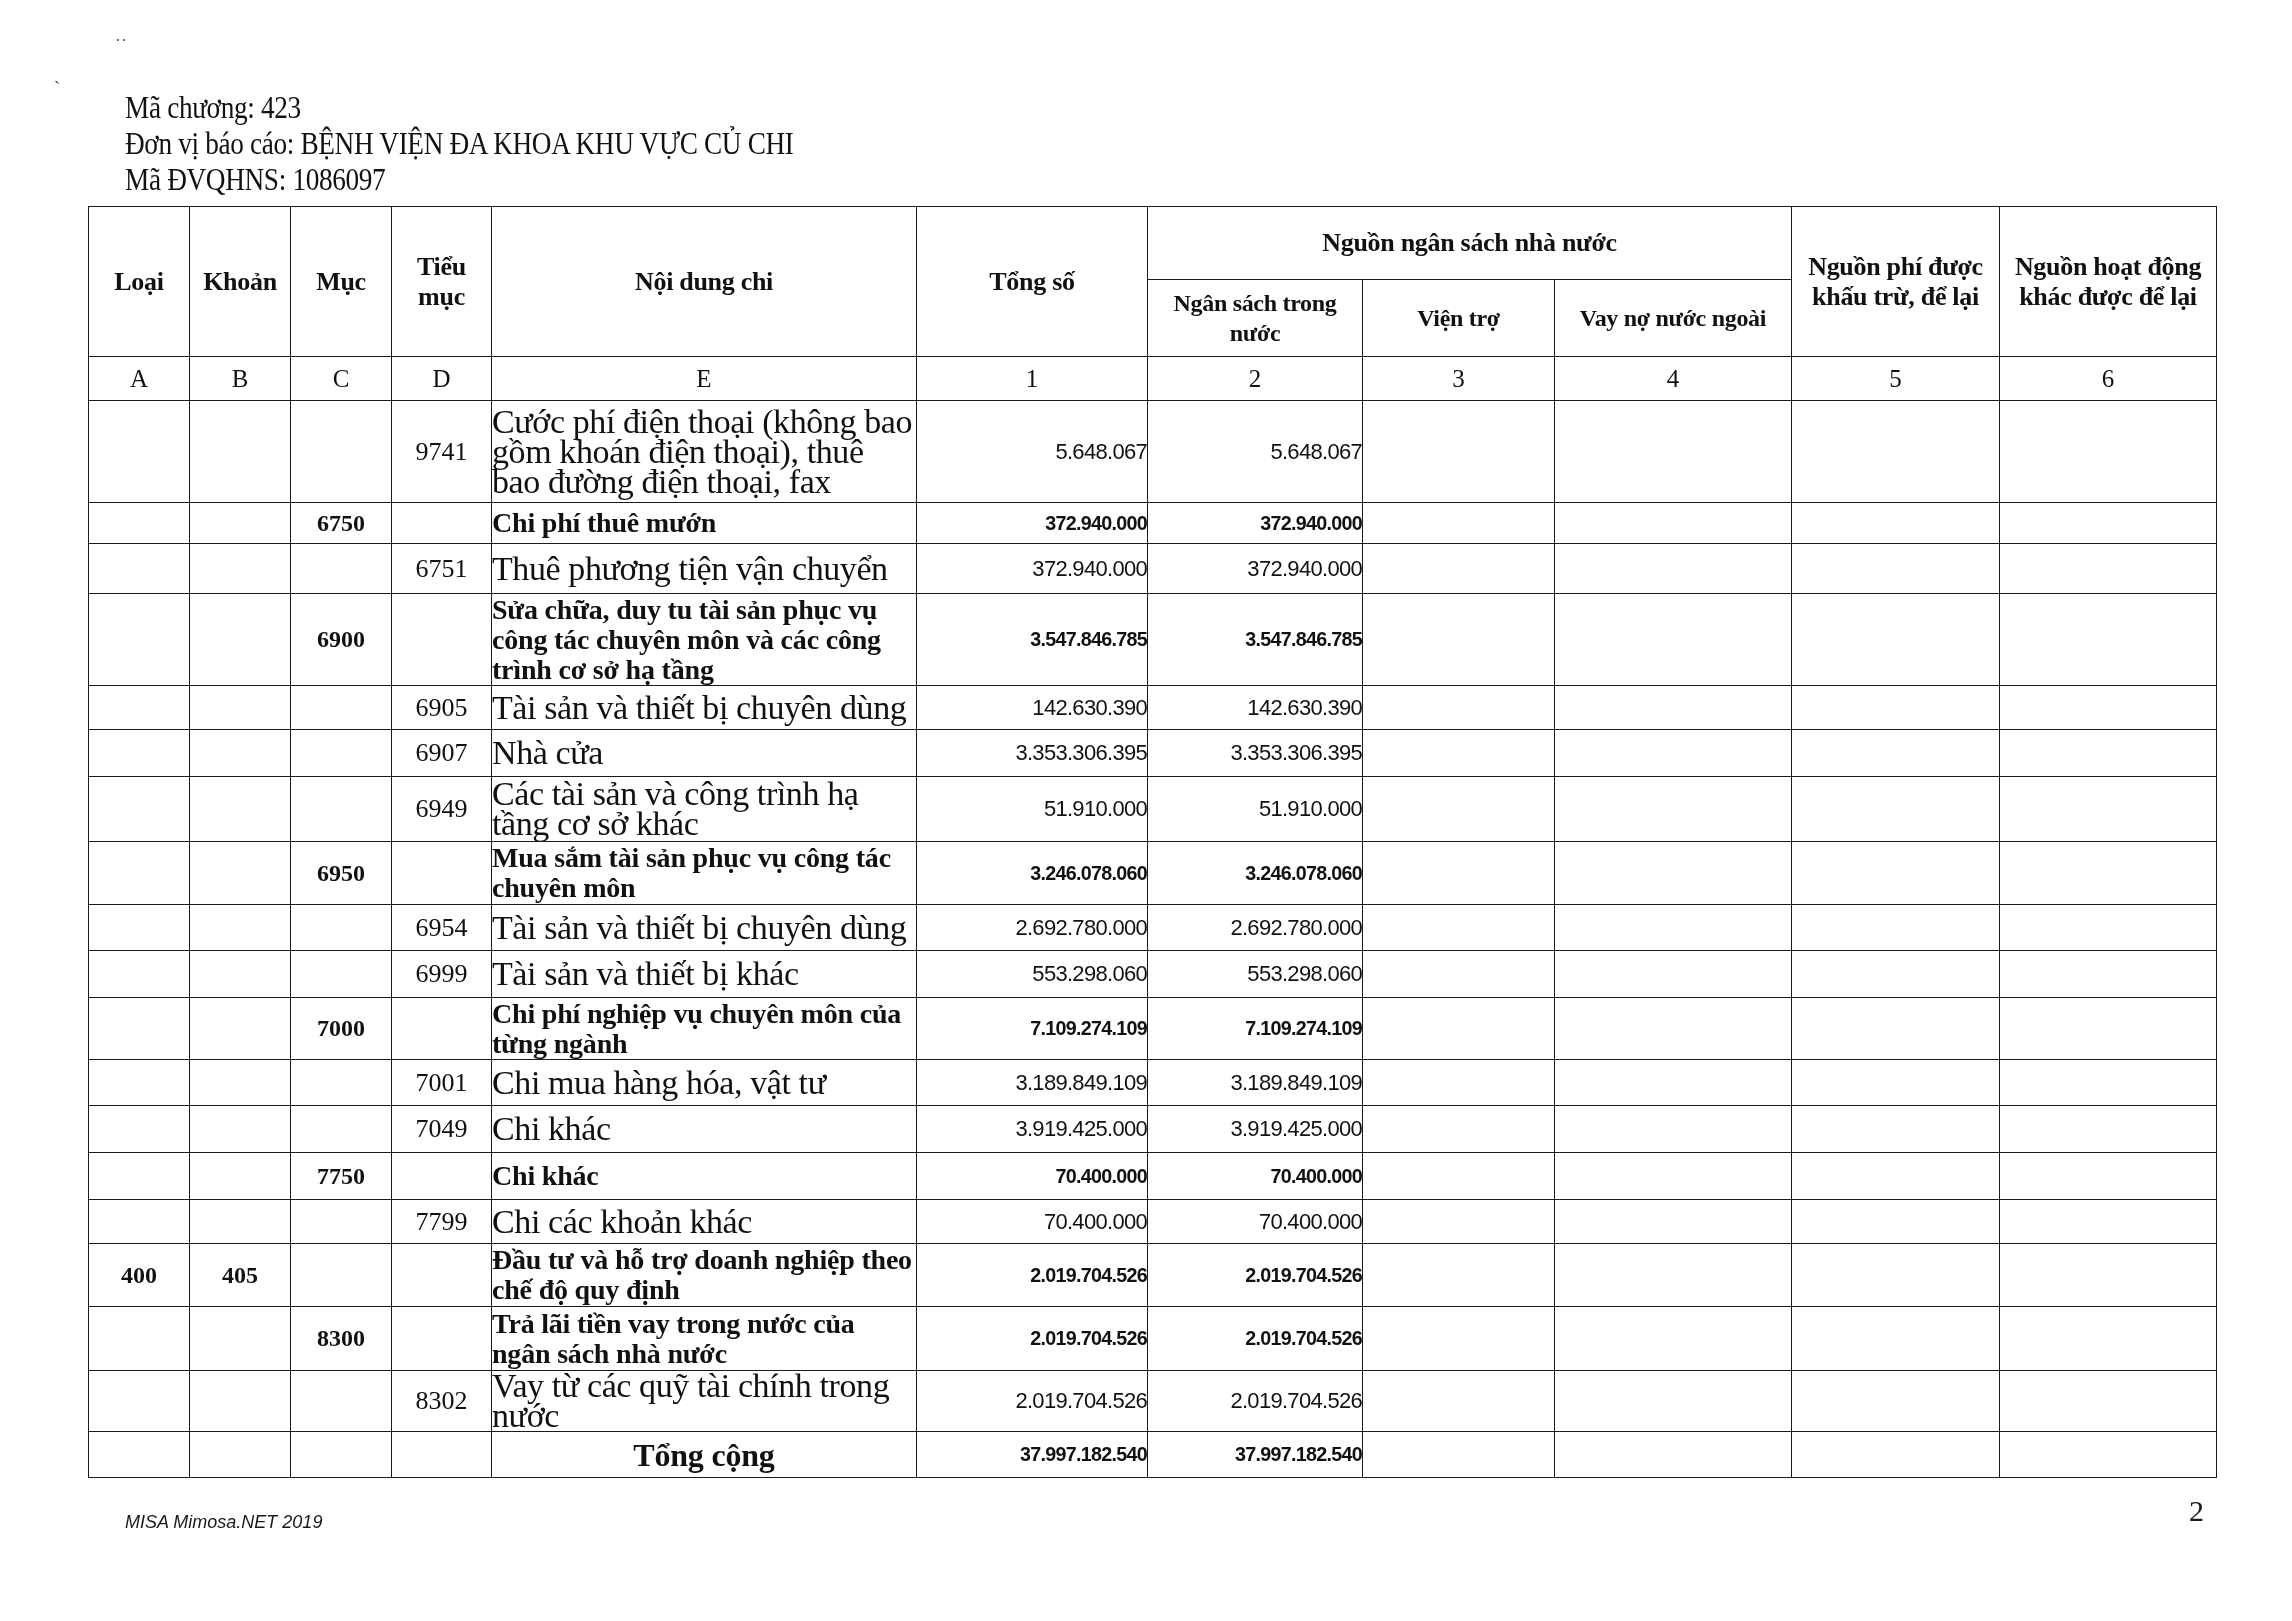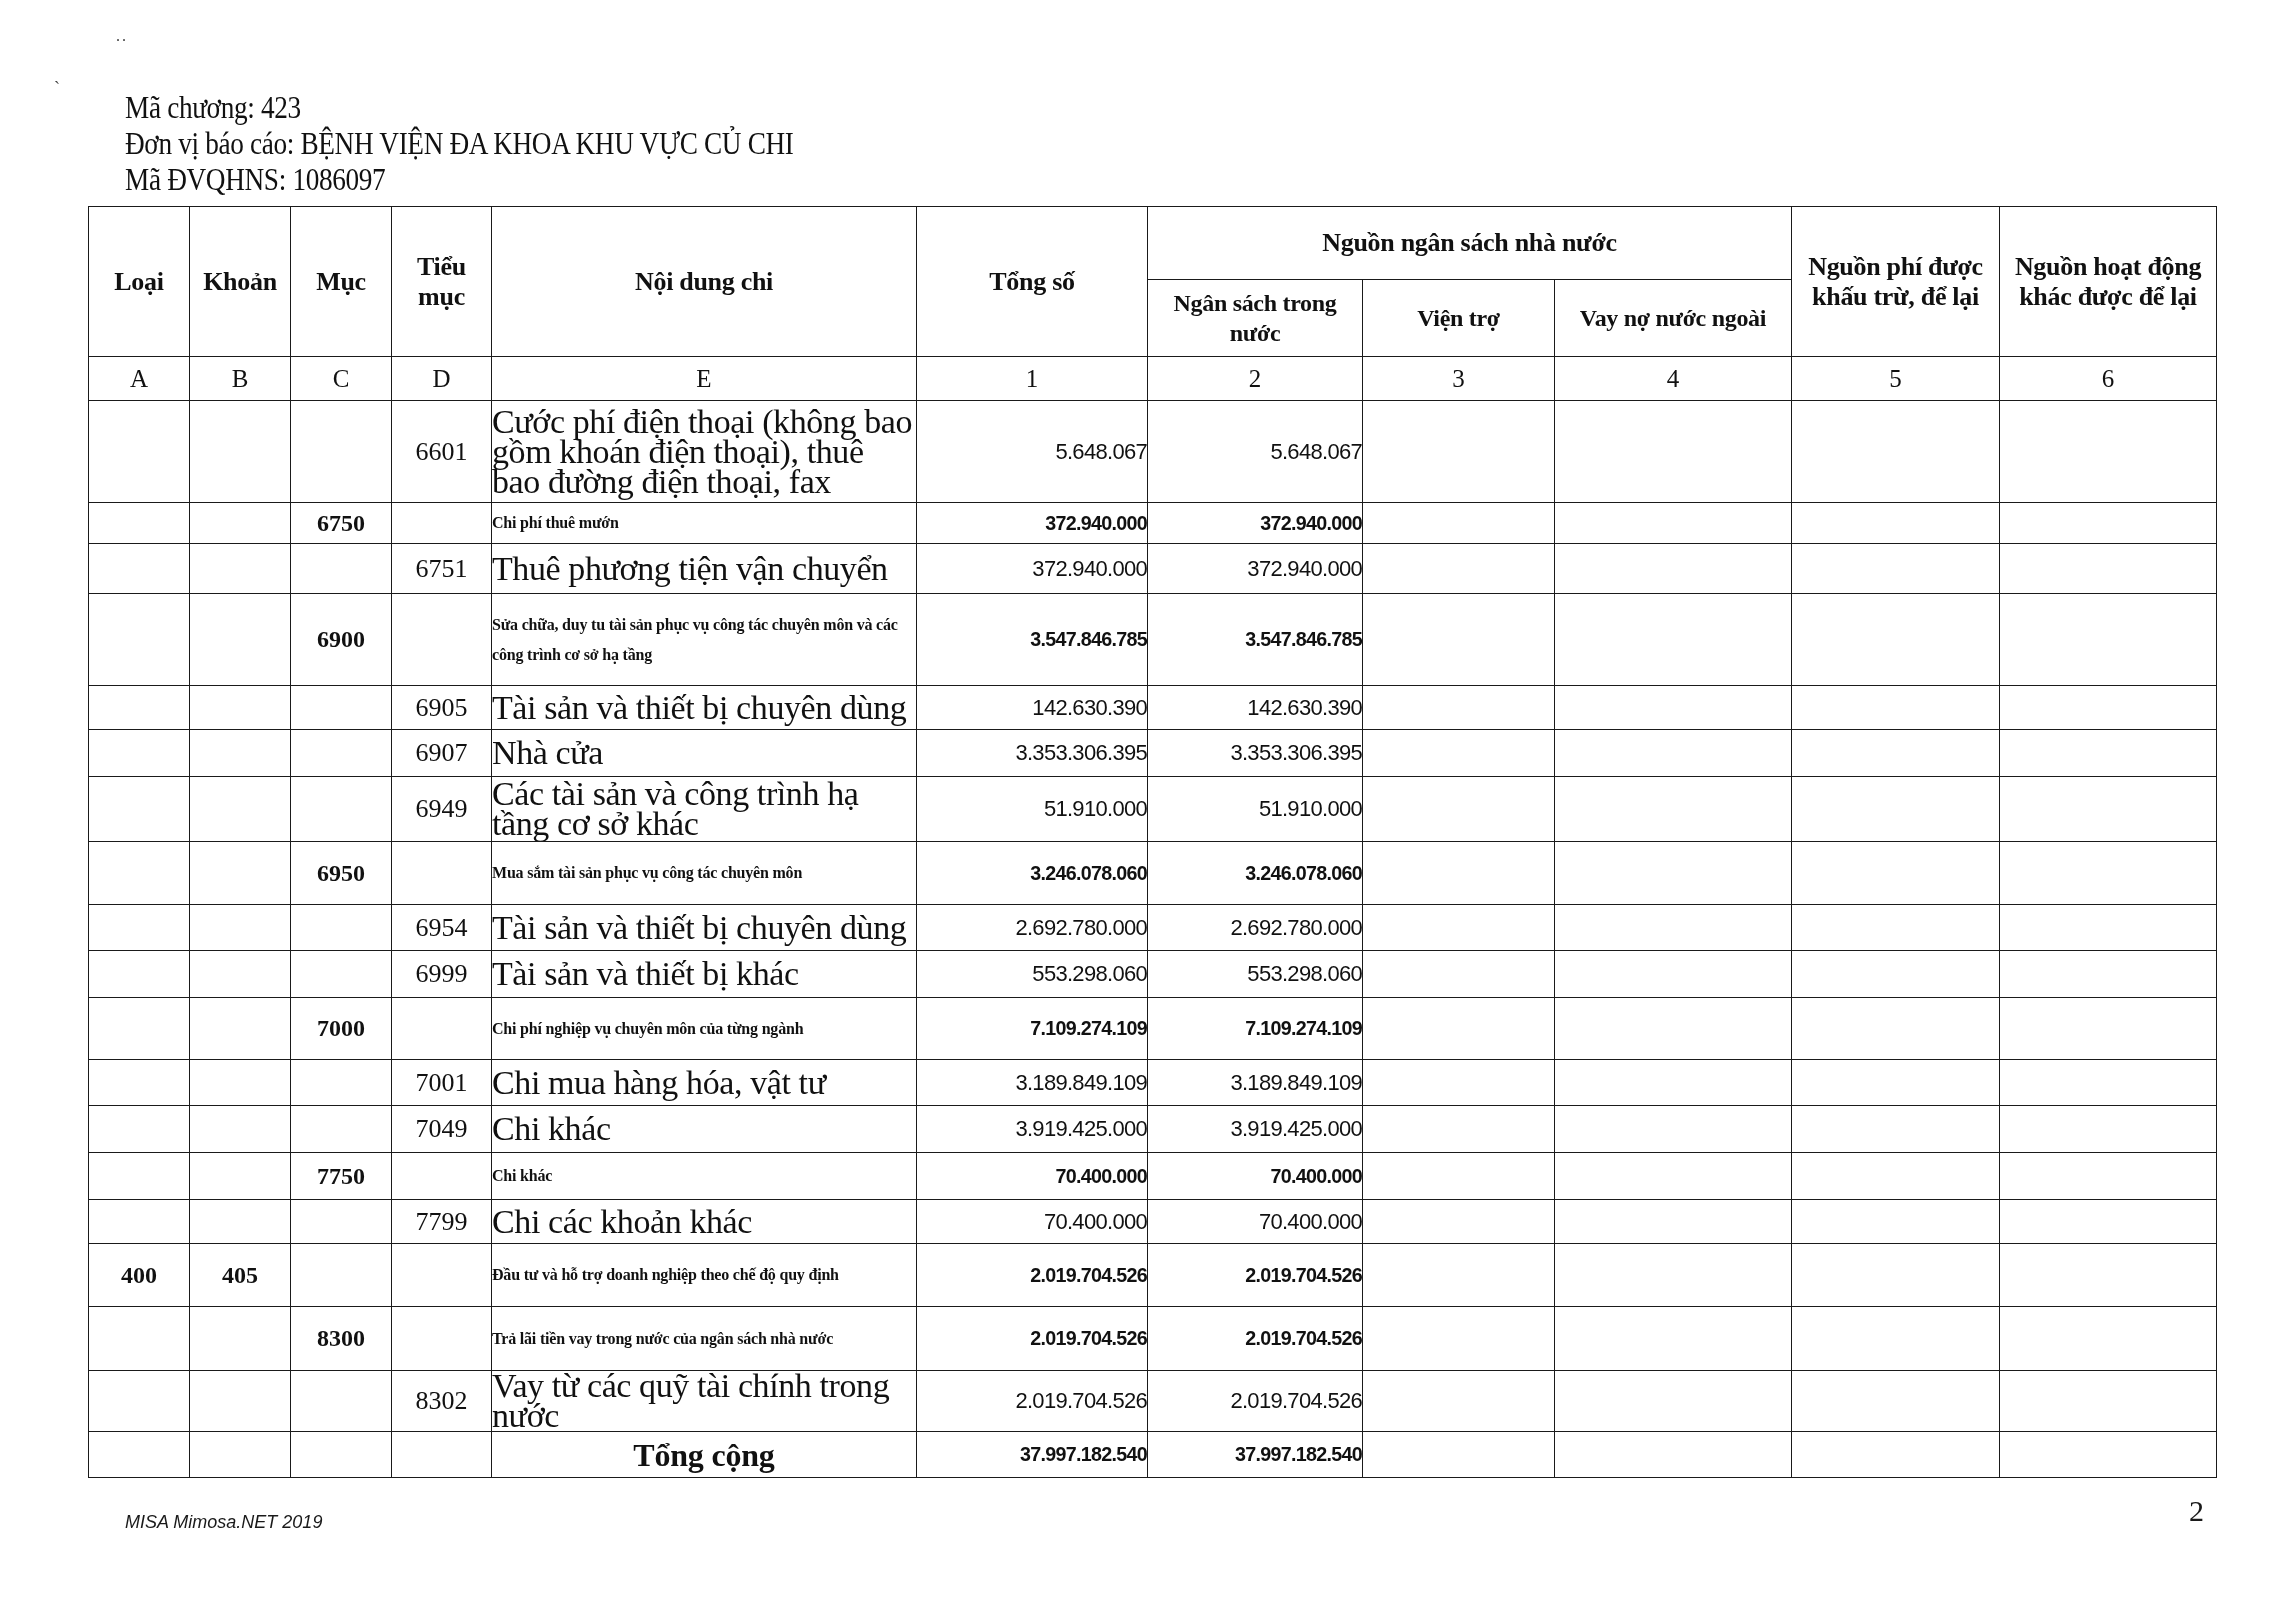--- a/index.html
+++ b/index.html
@@ -27,21 +27,21 @@
     vertical-align: middle; letter-spacing: -0.3px;
   }
   th.sub { font-weight: bold; font-size: 24px; line-height: 30px; }
   td.letter { text-align: center; font-size: 25px; height: 43px; vertical-align: middle; }
   td.code { text-align: center; font-size: 26px; vertical-align: middle; }
   td.code.bold { font-weight: bold; font-size: 24px; }
   td.desc {
     font-size: 34px; line-height: 30px; padding: 0 3.6px 0 5.4px; vertical-align: middle;
     letter-spacing: -0.4px;
   }
-  td.desc.bold { font-weight: bold; font-size: 16px; letter-spacing: -0.2px; }
+  td.desc.bold { font-weight: bold; font-size: 28px; letter-spacing: -0.2px; }
   td.desc.center { text-align: center; font-size: 32px; }
   td.num {
     font-family: "Liberation Sans", "DejaVu Sans", sans-serif;
     font-size: 22px; text-align: right; padding-right: 2.7px; vertical-align: middle;
     letter-spacing: -0.7px;
   }
   td.num.bold { font-weight: bold; font-size: 19.7px; }
   td.empty { }
 
   .footer-brand {
@@ -111,21 +111,21 @@
       <td class="letter">4</td>
       <td class="letter">5</td>
       <td class="letter">6</td>
     </tr>
   </tbody>
   <tbody id="rows-body">
       <tr style="height: 102px;">
         <td class="code"></td>
         <td class="code"></td>
         <td class="code bold"></td>
-        <td class="code">6601</td>
+        <td class="code">9741</td>
         <td class="desc">Cước phí điện thoại (không bao gồm khoán điện thoại), thuê bao đường điện thoại, fax</td>
         <td class="num">5.648.067</td>
         <td class="num">5.648.067</td>
         <td class="empty"></td>
         <td class="empty"></td>
         <td class="empty"></td>
         <td class="empty"></td>
       </tr>
       <tr style="height: 41px;">
         <td class="code bold"></td>

